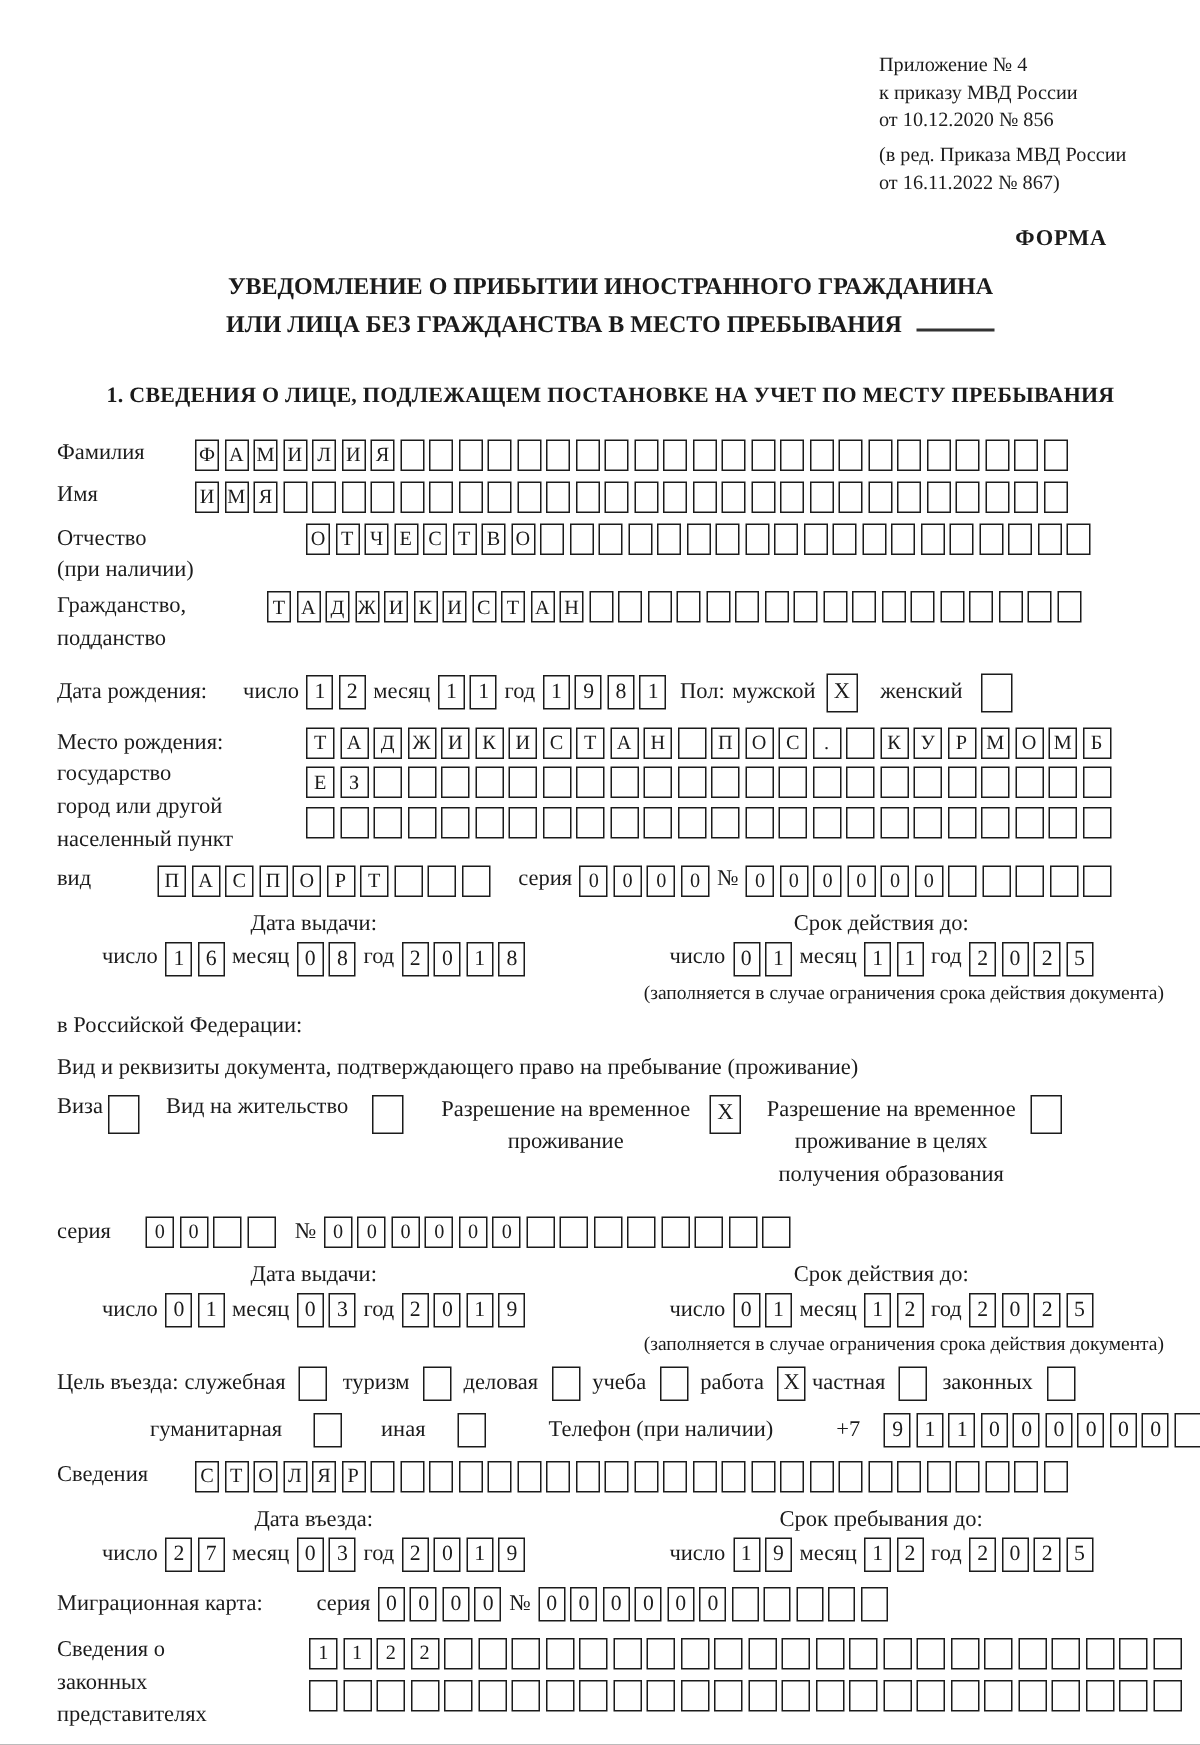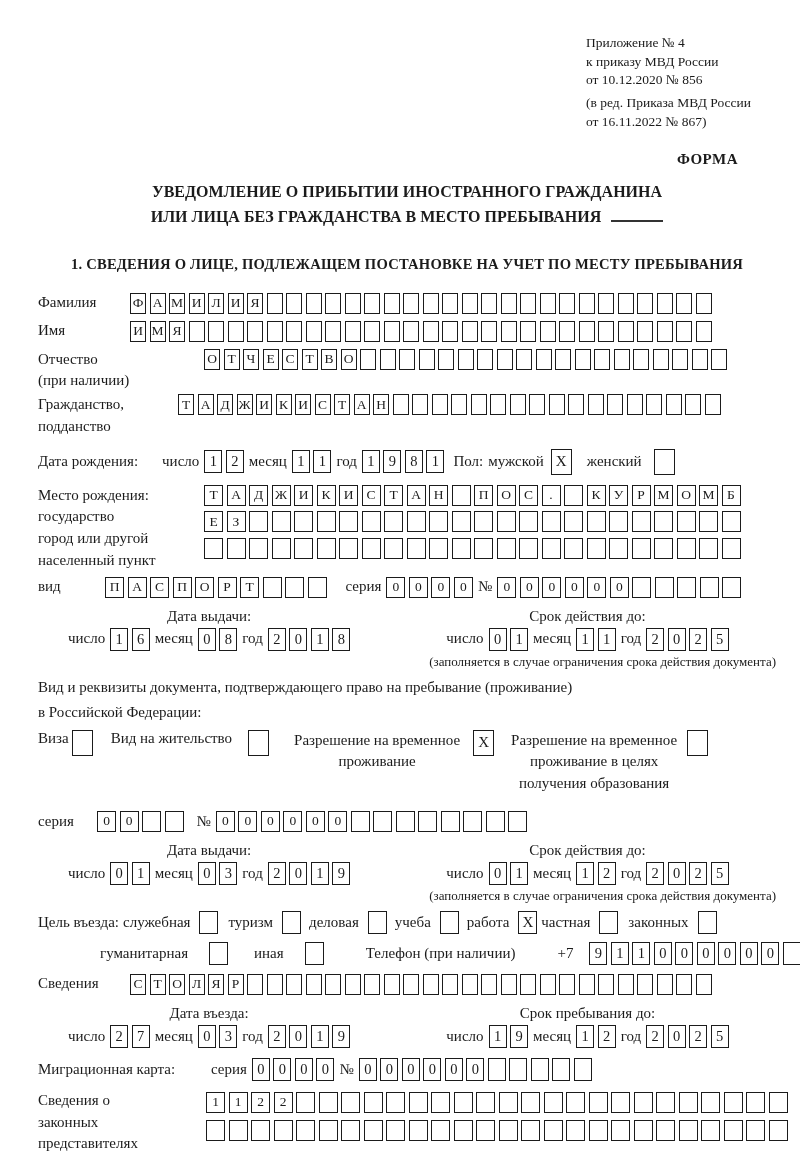--- a/index.html
+++ b/index.html
@@ -404,22 +404,22 @@
             <span class="cell">2</span>
             <span class="cell">0</span>
             <span class="cell">2</span>
             <span class="cell">5</span>
           </span>
       </div>
     </div>
   </div>
   <div class="note">(заполняется в случае ограничения срока действия документа)</div>
 
+  <div class="plain" style="margin-top:3px;">в Российской Федерации:</div>
   <div class="plain" style="margin-top:6px;">Вид и реквизиты документа, подтверждающего право на пребывание (проживание)</div>
-  <div class="plain" style="margin-top:3px;">в Российской Федерации:</div>
 
   <div class="row" style="margin-top:6px;align-items:flex-start;">
     <span class="optlbl">Виза</span>
     <span class="chk" style="margin-left:3px;"></span>
     <span class="optlbl" style="margin-left:18px;">Вид на жительство</span>
     <span class="chk" style="margin-left:16px;"></span>
     <span class="opt-multiline" style="width:180px;margin-left:18px;font-family:Liberation Serif, serif;">Разрешение на временное проживание</span>
     <span class="chk" style="margin-left:6px;">X</span>
     <span class="opt-multiline" style="width:172px;margin-left:14px;">Разрешение на временное проживание в целях получения образования</span>
     <span class="chk"></span>

